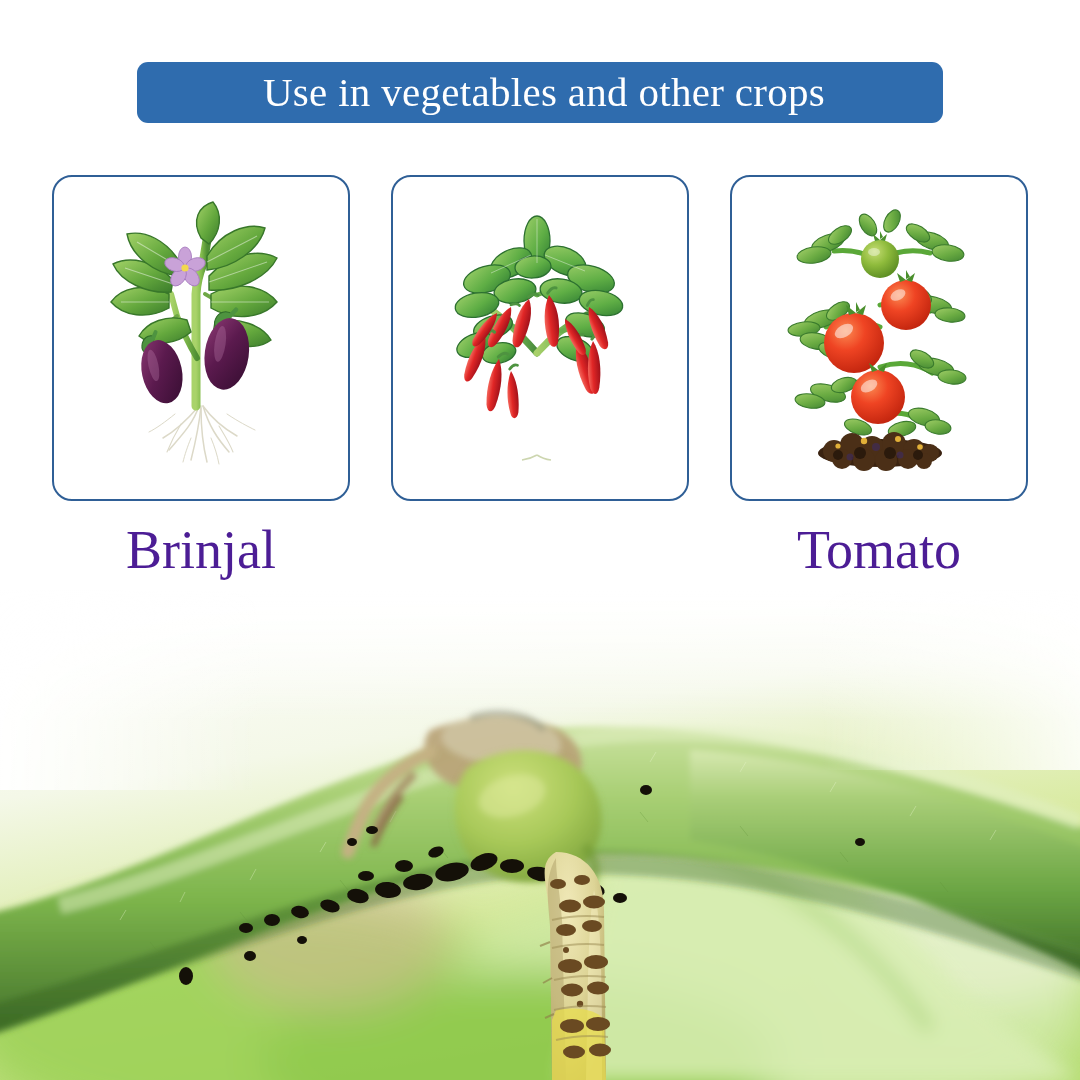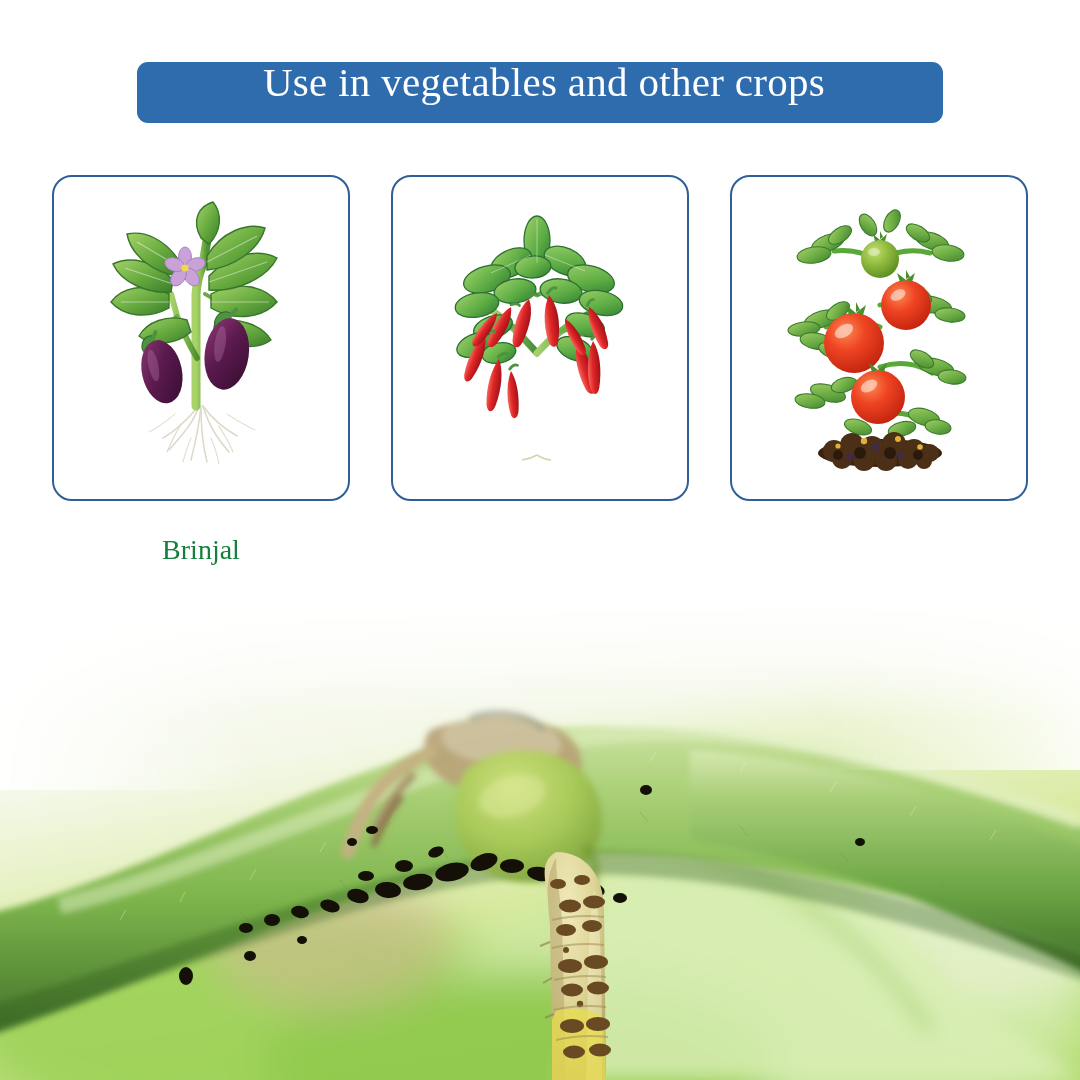--- a/index.html
+++ b/index.html
@@ -22,20 +22,21 @@
   
   .banner {
     position: absolute;
     left: 137px;
     top: 62px;
     width: 806px;
     height: 61px;
     background: #2f6cae;
     border-radius: 11px;
     display: flex;
+    align-items: center;
     justify-content: center;
     padding-left: 8px;
   }
   .banner-title {
     color: #ffffff;
     font-family: "Liberation Serif", serif;
     font-size: 41px;
     font-weight: 400;
     letter-spacing: 0.3px;
     line-height: 1;
@@ -71,23 +72,23 @@
     left: 52px;
     top: 522px;
     width: 976px;
     height: 56px;
     display: flex;
     justify-content: space-between;
   }
   .crop-label {
     width: 298px;
     text-align: center;
-    color: #15803d;
+    color: #4c1d95;
     font-family: "Liberation Serif", serif;
-    font-size: 28px;
+    font-size: 54px;
     line-height: 56px;
     white-space: nowrap;
   }
 
   
   .photo {
     position: absolute;
     left: 0;
     top: 590px;
     width: 1080px;
@@ -453,20 +454,21 @@
             </g>
           </g>
         </svg>
       </span>
     </div>
 
   </div>
 
   <div class="labels-row">
     <span class="crop-label">Brinjal</span>
+    <span class="crop-label">Tomato</span>
   </div>
 
   <div class="photo">
     <svg width="1080" height="490" viewBox="0 0 1080 490">
       <defs>
         <linearGradient id="ph-bg" x1="0" y1="0" x2="0.35" y2="1">
           <stop offset="0%" stop-color="#ffffff"></stop>
           <stop offset="38%" stop-color="#f4f8e8"></stop>
           <stop offset="72%" stop-color="#d8ea9f"></stop>
           <stop offset="100%" stop-color="#b4dc70"></stop>

